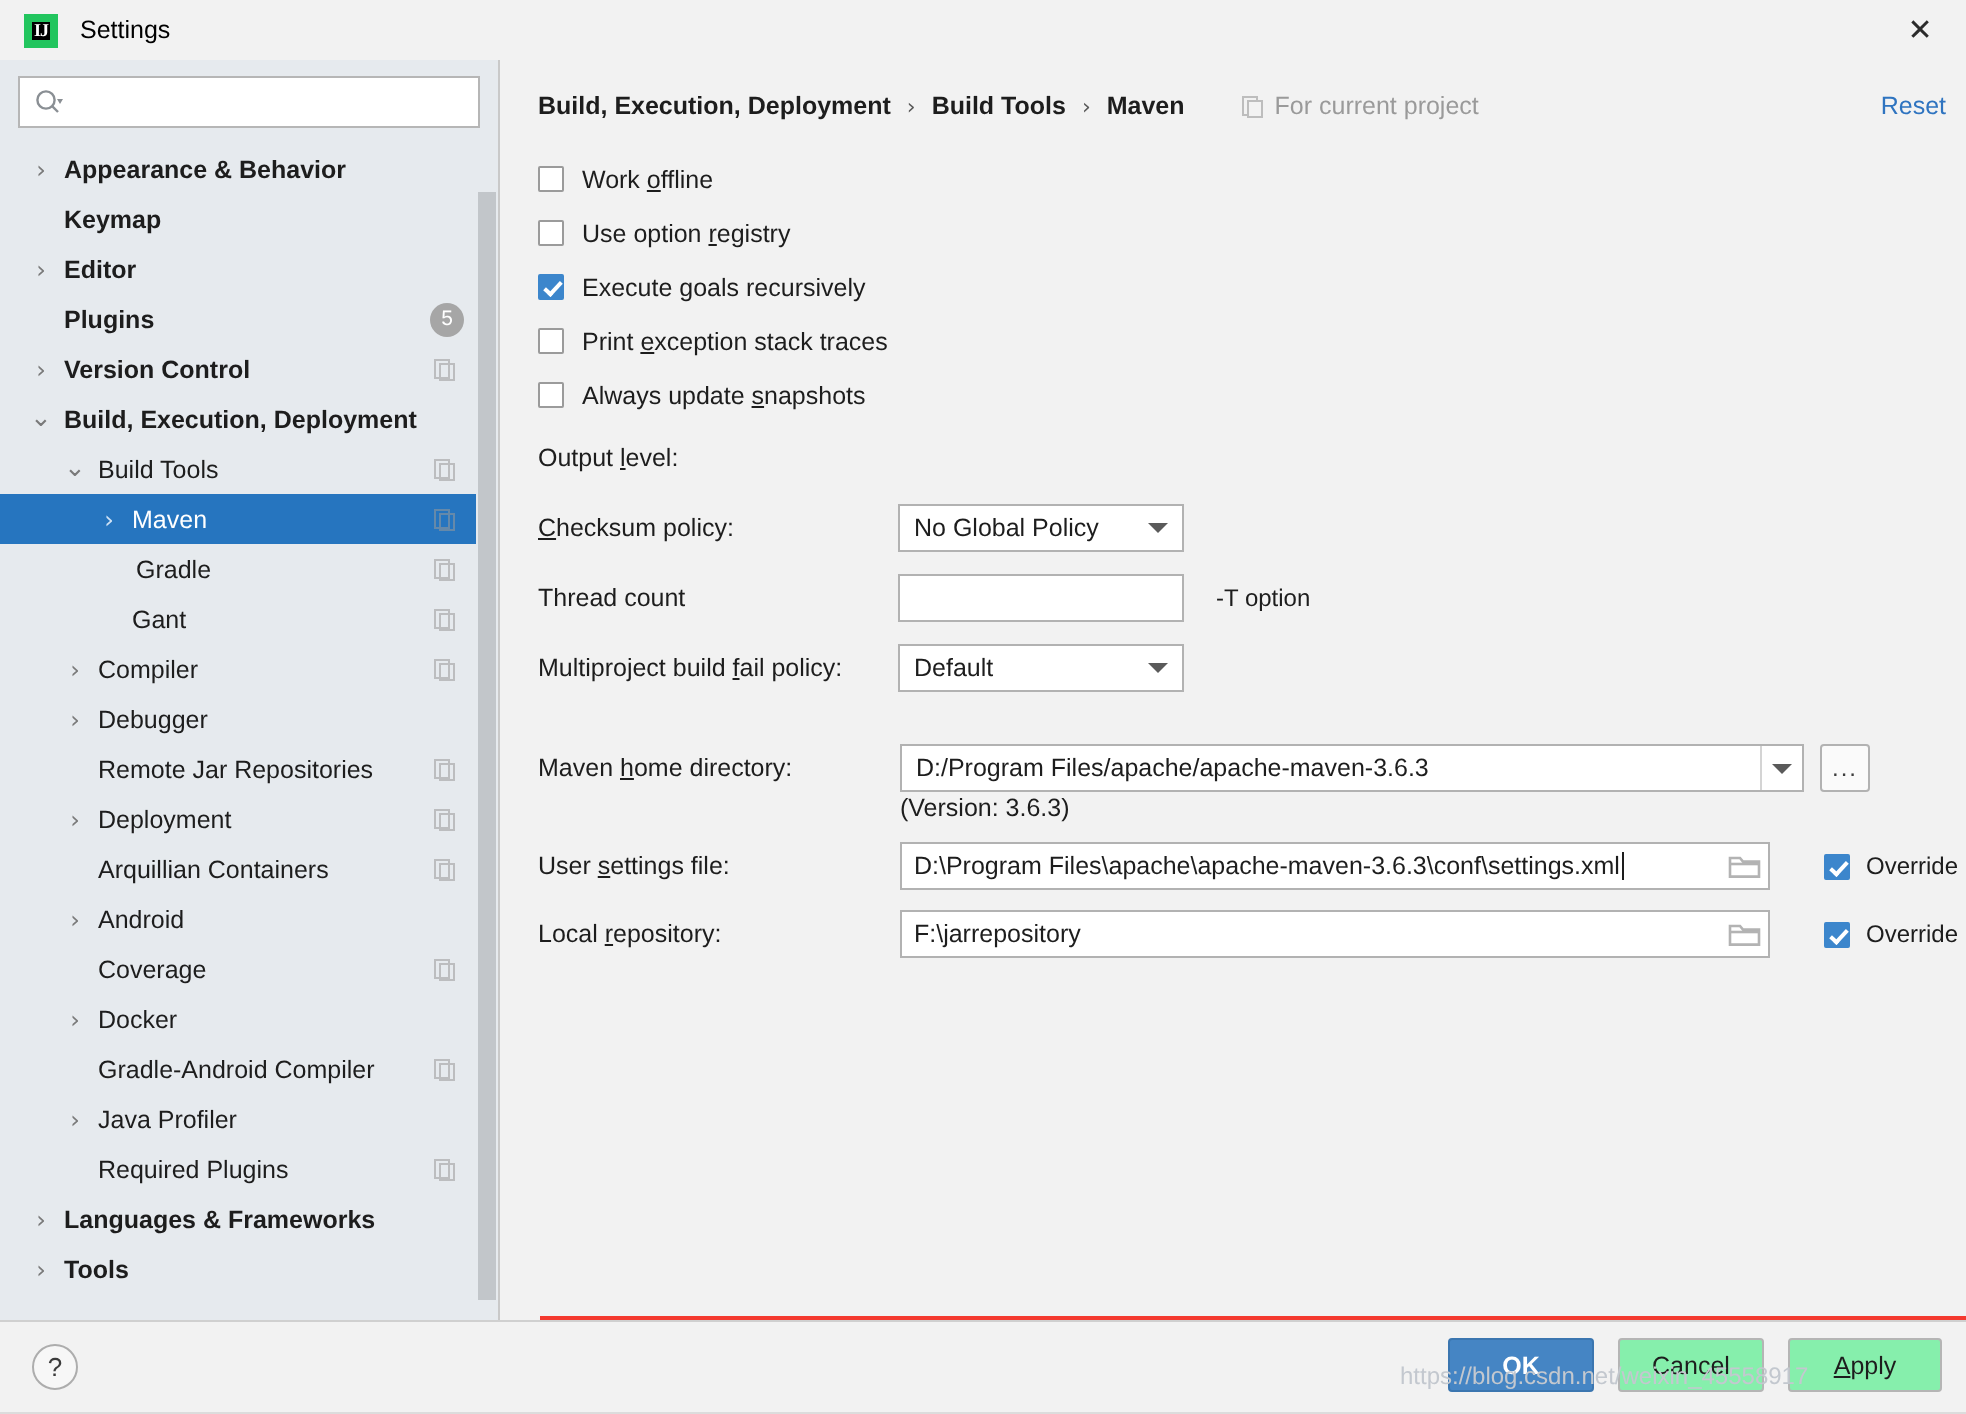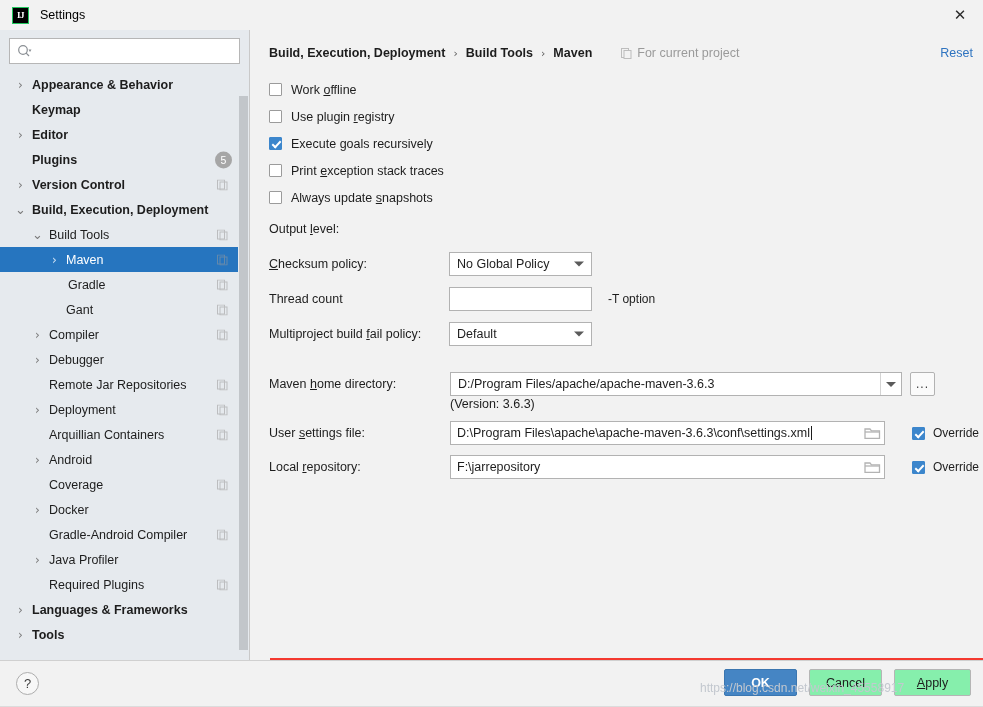--- a/index.html
+++ b/index.html
@@ -15,21 +15,21 @@
   #app { position: relative; width: 983px; height: 707px; background: #f2f2f2; }
 
   
   .titlebar {
     position: absolute; left: 0; top: 0; width: 983px; height: 30px;
     background: #f2f2f2;
     display: flex; align-items: center;
   }
   .ij-logo {
     width: 17px; height: 17px; margin-left: 12px;
-    background: #000; border: 1px solid #22c55e;
+    background: #000; border: 4px solid #22c55e;
     color: #fff; font-size: 9px; font-weight: bold;
     display: flex; align-items: center; justify-content: center;
     letter-spacing: -0.5px;
     font-family: "Liberation Serif", serif;
   }
   .title-text { margin-left: 11px; font-size: 12.5px; color: #000; }
   .close-btn {
     position: absolute; right: 0; top: 0; width: 46px; height: 30px;
     display: flex; align-items: center; justify-content: center;
     font-size: 15px; color: #2b2b2b; cursor: default;
@@ -418,21 +418,21 @@
     </div>
 
     <div class="content">
       <div id="checkbox-list">
           <div class="cbrow">
             <span class="cbox"></span>
             <span class="cblabel"><span>Work </span><u>o</u><span>ffline</span></span>
           </div>
           <div class="cbrow">
             <span class="cbox"></span>
-            <span class="cblabel"><span>Use plugin </span><u>r</u><span>egistry</span></span>
+            <span class="cblabel"><span>Use option </span><u>r</u><span>egistry</span></span>
           </div>
           <div class="cbrow">
             <span class="cbox checked"></span>
             <span class="cblabel"><span>Execute </span><u>g</u><span>oals recursively</span></span>
           </div>
           <div class="cbrow">
             <span class="cbox"></span>
             <span class="cblabel"><span>Print </span><u>e</u><span>xception stack traces</span></span>
           </div>
           <div class="cbrow">

